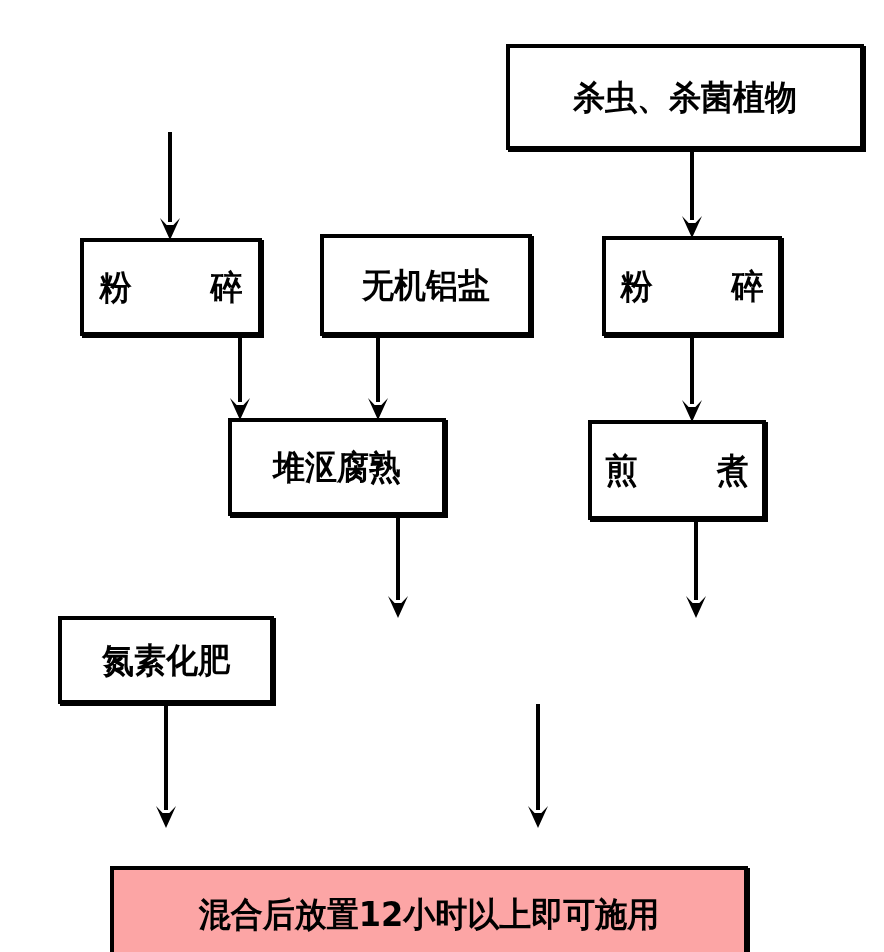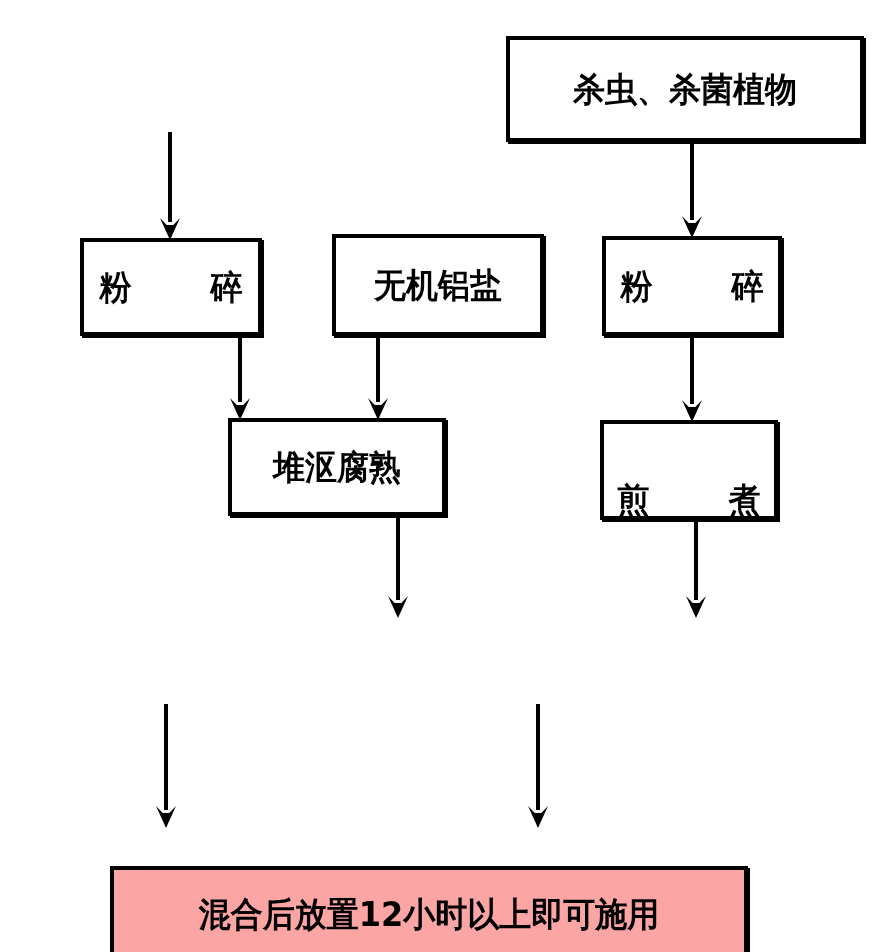--- a/index.html
+++ b/index.html
@@ -85,34 +85,37 @@
       </g>
       <g>
         <line x1="166" y1="704" x2="166" y2="810" stroke="#000000" stroke-width="4"></line>
         <polygon points="166,828 156,806 162.66666666666666,813 169.33333333333334,813 176,806" fill="#000000"></polygon>
       </g>
       <g>
         <line x1="538" y1="704" x2="538" y2="810" stroke="#000000" stroke-width="4"></line>
         <polygon points="538,828 528,806 534.6666666666666,813 541.3333333333334,813 548,806" fill="#000000"></polygon>
       </g>
     </svg>
-    <div class="node t-32" style="left: 506px; top: 36px; width: 358px; height: 106px; border-color: rgb(0, 0, 0); background: rgb(255, 255, 255); text-align: right;">
+    <div class="node t-32" style="left: 506px; top: 44px; width: 358px; height: 106px; border-color: rgb(0, 0, 0); background: rgb(255, 255, 255); text-align: right;">
       <span class="label" style="font-size: 32px; color: rgb(0, 0, 0);">杀虫、杀菌植物</span>
     </div>
     <div class="node t-32 sp-wide" style="left: 80px; top: 238px; width: 182px; height: 98px; border-color: rgb(0, 0, 0); background: rgb(255, 255, 255);">
       <span class="label" style="font-size: 32px; color: rgb(0, 0, 0);">粉  碎</span>
     </div>
-    <div class="node t-32" style="left: 320px; top: 234px; width: 212px; height: 102px; border-color: rgb(0, 0, 0); background: rgb(255, 255, 255); margin-left: 12px;">
+    <div class="node t-32" style="left: 320px; top: 234px; width: 212px; height: 102px; border-color: rgb(0, 0, 0); background: rgb(255, 255, 255);">
       <span class="label" style="font-size: 32px; color: rgb(0, 0, 0);">无机铝盐</span>
     </div>
     <div class="node t-32 sp-wide" style="left: 602px; top: 236px; width: 180px; height: 100px; border-color: rgb(0, 0, 0); background: rgb(255, 255, 255);">
       <span class="label" style="font-size: 32px; color: rgb(0, 0, 0);">粉  碎</span>
     </div>
     <div class="node t-32" style="left: 216px; top: 418px; width: 218px; height: 98px; border-color: rgb(0, 0, 0); background: rgb(255, 255, 255); margin-left: 12px;">
       <span class="label" style="font-size: 32px; color: rgb(0, 0, 0);">堆沤腐熟</span>
     </div>
-    <div class="node t-32 sp-wide" style="left: 600px; top: 420px; width: 178px; height: 100px; border-color: rgb(0, 0, 0); background: rgb(255, 255, 255); align-items: flex-end;">
+    <div class="node t-32 sp-wide" style="left: 588px; top: 420px; width: 178px; height: 100px; border-color: rgb(0, 0, 0); background: rgb(255, 255, 255);">
       <span class="label" style="font-size: 32px; color: rgb(0, 0, 0);">煎  煮</span>
+    </div>
+    <div class="node t-32" style="left: 58px; top: 616px; width: 216px; height: 88px; border-color: rgb(0, 0, 0); background: rgb(255, 255, 255);">
+      <span class="label" style="font-size: 32px; color: rgb(0, 0, 0);">氮素化肥</span>
     </div>
     <div class="node t-32" style="left: 110px; top: 866px; width: 638px; height: 96px; border-color: rgb(0, 0, 0); background: #fca5a5;">
       <span class="label" style="font-size: 32px; color: rgb(0, 0, 0);">混合后放置12小时以上即可施用</span>
     </div>
   </div>
 
 </body></html>

